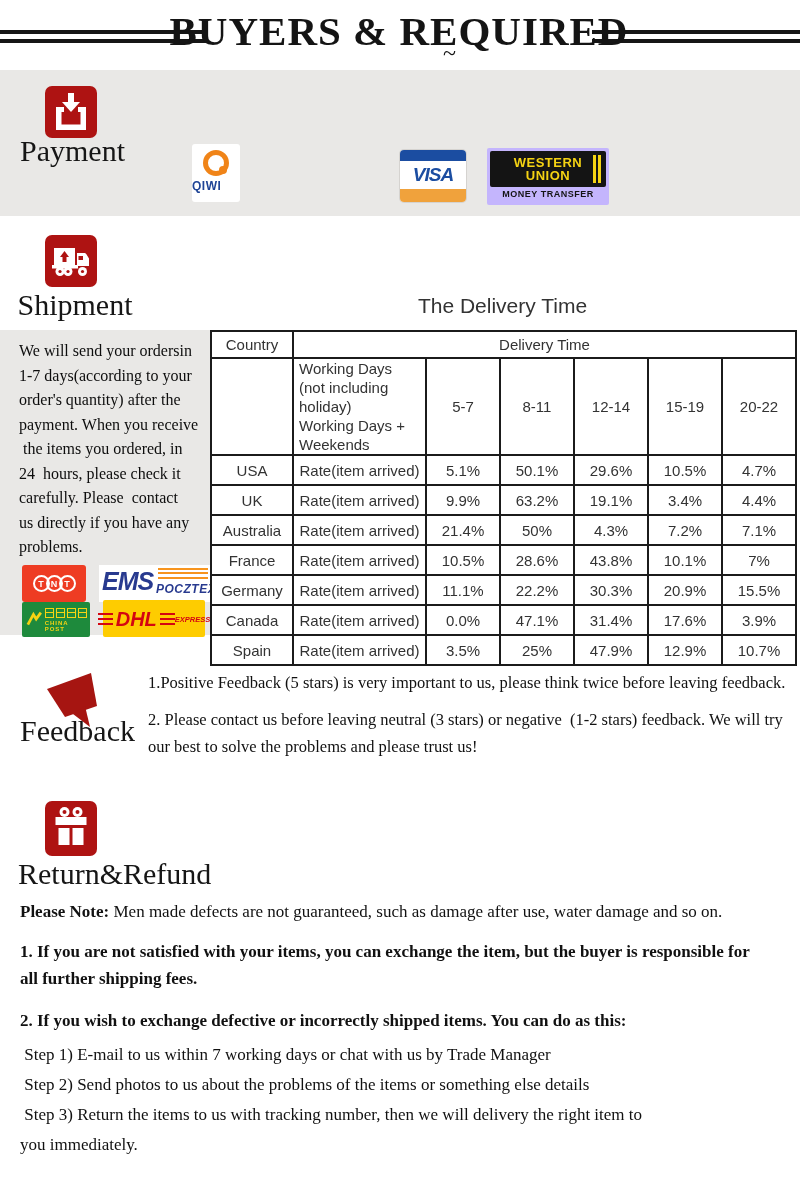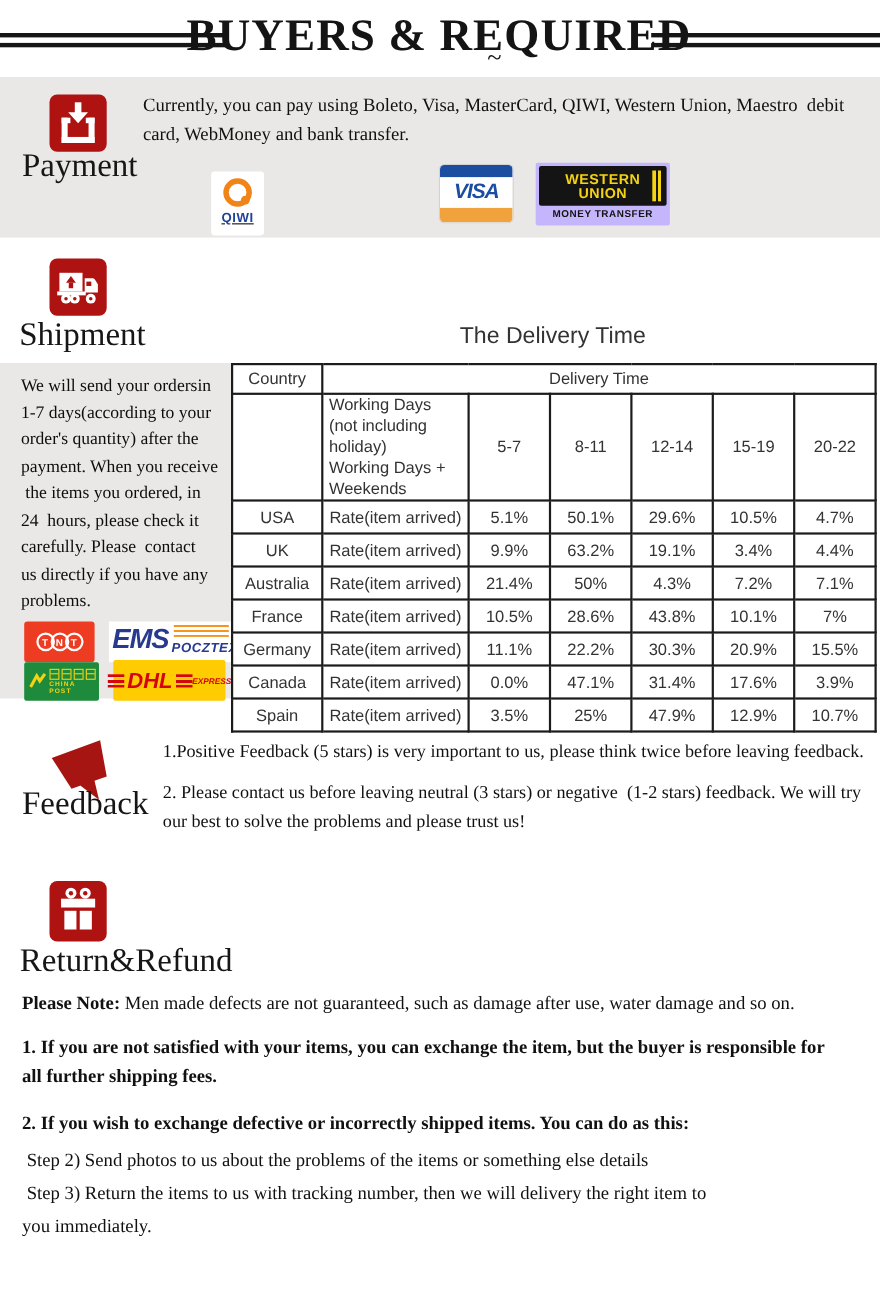--- a/index.html
+++ b/index.html
@@ -21,21 +21,21 @@
   .section-label { position:absolute; font-size:30px; color:#161616;text-align:center; }
   .prewrap { white-space:pre-wrap; }
 
   
   .payment-band { position:absolute; top:70px; left:0; width:800px; height:146px; background:#e9e8e6; }
   .payment-icon { top:86px; left:45px; }
   .payment-label { top:134px; left:0; width:145px; text-align:center; }
   .payment-desc { position:absolute; top:83px; left:130px; width:660px; font-size:17px; line-height:26px; }
 
   .logo { position:absolute; font-family:"Liberation Sans", sans-serif; }
-  .qiwi { top:156px; left:192px; width:48px; height:58px; background:#fff; border-radius:3px; text-align:center;text-decoration:underline; }
+  .qiwi { top:144px; left:192px; width:48px; height:58px; background:#fff; border-radius:3px; text-align:left; }
   .qiwi-ring { position:relative; width:26px; height:26px; border:5px solid #f08418; border-radius:50%; margin:6px auto 0; }
   .qiwi-ring::after { content:""; position:absolute; right:-3px; bottom:-3px; width:8px; height:8px;
                       background:#f08418; border-radius:50%; }
   .qiwi-text { margin-top:3px; font-size:12px; font-weight:bold; color:#1f4496; letter-spacing:0.5px; }
 
   .bank { top:158px; left:256px; width:130px; height:42px; background:#0c0c0c; border-radius:6px; text-align:center; }
   .bank-row1 { display:flex; justify-content:center; align-items:center; gap:3px; margin-top:5px; height:18px; }
   .bank-word1 { background:#1c7a1f; color:#fff; font-weight:bold; font-size:12px; padding:1px 3px; border:1px solid #e5e5e5; }
   .bank-word2 { color:#ffd400; font-style:italic; font-weight:bold; font-size:15px; text-shadow:1px 1px 0 #555; }
   .bank-row2 { color:#e8e8e8; font-size:7.5px; letter-spacing:2.5px; margin-top:3px; }
@@ -131,22 +131,20 @@
       <rect x="23" y="7" width="6" height="10" fill="#fff"></rect>
       <polygon points="17,16 35,16 26,26" fill="#fff"></polygon>
       <rect x="11" y="21" width="5.5" height="23" fill="#fff"></rect>
       <rect x="35.5" y="21" width="5.5" height="23" fill="#fff"></rect>
       <rect x="11" y="38.5" width="30" height="5.5" fill="#fff"></rect>
       <rect x="11" y="21" width="8" height="5" fill="#fff"></rect>
       <rect x="33" y="21" width="8" height="5" fill="#fff"></rect>
     </svg>
   </div>
   <div class="section-label payment-label">Payment</div>
-  <div class="payment-desc prewrap">Currently, you can pay using Boleto, Visa, MasterCard, QIWI, Western Union, Maestro  debit
-card, WebMoney and bank transfer.</div>
 
   <div class="logo qiwi">
     <div class="qiwi-ring"></div>
     <div class="qiwi-text">QIWI</div>
   </div>
   <div class="logo visa">
     <div class="visa-top"></div>
     <div class="visa-mid">VISA</div>
     <div class="visa-bottom"></div>
   </div>
@@ -339,18 +337,19 @@
   </div>
   <div class="section-label rr-label">Return&amp;Refund</div>
 
   <div class="rr-note1">
     <span class="bold">Please Note:</span><span> Men made defects are not guaranteed, such as damage after use, water damage and so on.</span>
   </div>
   <div class="rr-bold1 prewrap">1. If you are not satisfied with your items, you can exchange the item, but the buyer is responsible for
 all further shipping fees.</div>
   <div class="rr-bold2">2. If you wish to exchange defective or incorrectly shipped items. You can do as this:</div>
   <div class="rr-steps">
+      <div class="prewrap"> Step 1) E-mail to us within 7 working days or chat with us by Trade Manager</div>
       <div class="prewrap"> Step 2) Send photos to us about the problems of the items or something else details</div>
       <div class="prewrap"> Step 3) Return the items to us with tracking number, then we will delivery the right item to
 you immediately.</div>
     </div>
 
 </div>
 
 </body></html>

